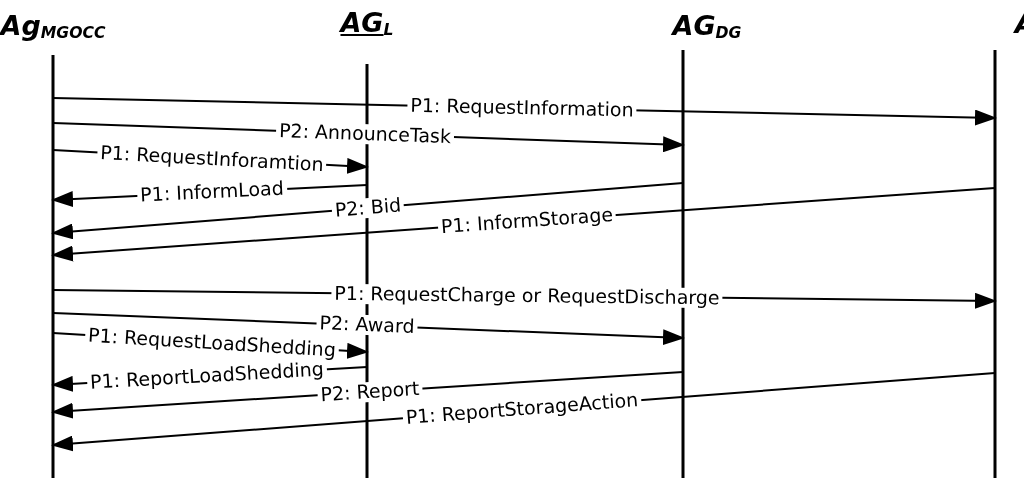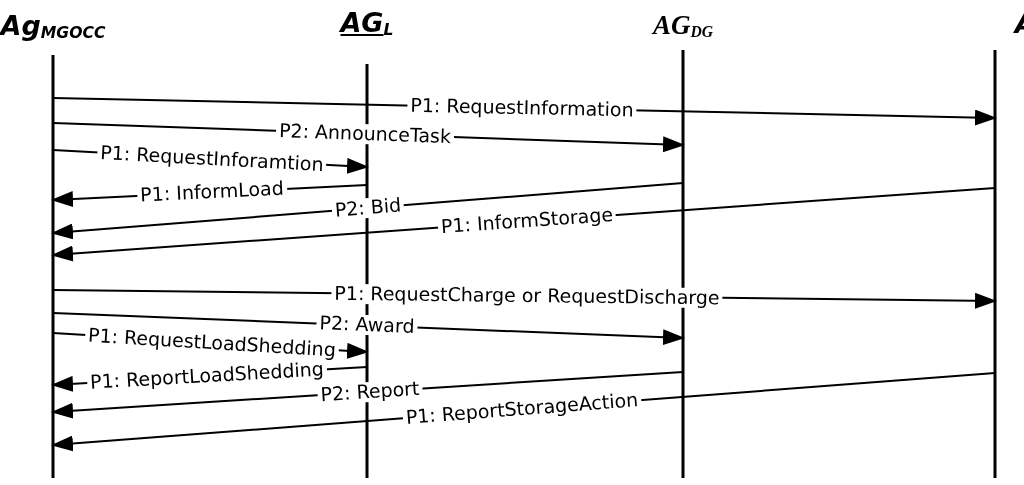--- a/index.html
+++ b/index.html
@@ -76,21 +76,21 @@
         <line x1="53" y1="313" x2="683" y2="338" stroke="#000000" stroke-width="2" marker-end="url(#arrowhead)"></line>
         <line x1="53" y1="333" x2="367" y2="352" stroke="#000000" stroke-width="2" marker-end="url(#arrowhead)"></line>
         <line x1="367" y1="367" x2="53" y2="385" stroke="#000000" stroke-width="2" marker-end="url(#arrowhead)"></line>
         <line x1="683" y1="372" x2="53" y2="412" stroke="#000000" stroke-width="2" marker-end="url(#arrowhead)"></line>
         <line x1="995" y1="373" x2="53" y2="445" stroke="#000000" stroke-width="2" marker-end="url(#arrowhead)"></line>
       </g>
   </svg>
   <div id="label-layer">
       <div class="lifeline-header" style="left: 53px; top: 12px;"><span>Ag</span><span class="sub">MGOCC</span></div>
       <div class="lifeline-header" style="left: 367px; top: 9px; text-decoration: underline;"><span>AG</span><span class="sub">L</span></div>
-      <div class="lifeline-header" style="left: 683px; top: 12px; font-family: Liberation Serif, serif;"><span>AG</span><span class="sub">DG</span></div>
+      <div class="lifeline-header" style="left: 707px; top: 12px;"><span>AG</span><span class="sub">DG</span></div>
       <div class="lifeline-header" style="left: 1042px; top: 10px; text-align: right;"><span>AG</span><span class="sub">S</span></div>
       <div class="msg-label" style="left: 522px; top: 107.958px; transform: translate(-50%, -50%) rotate(1.22deg);">P1: RequestInformation</div>
       <div class="msg-label" style="left: 365px; top: 133.895px; transform: translate(-50%, -50%) rotate(2deg);">P2: AnnounceTask</div>
       <div class="msg-label" style="left: 212px; top: 158.608px; transform: translate(-50%, -50%) rotate(3.1deg);">P1: RequestInforamtion</div>
       <div class="msg-label" style="left: 212px; top: 192.404px; transform: translate(-50%, -50%) rotate(-2.73deg);">P1: InformLoad</div>
       <div class="msg-label" style="left: 368px; top: 208px; transform: translate(-50%, -50%) rotate(-4.54deg);">P2: Bid</div>
       <div class="msg-label" style="left: 527px; top: 221.287px; transform: translate(-50%, -50%) rotate(-4.07deg);">P1: InformStorage</div>
       <div class="msg-label" style="left: 527px; top: 295.535px; transform: translate(-50%, -50%) rotate(0.67deg);">P1: RequestCharge or RequestDischarge</div>
       <div class="msg-label" style="left: 367px; top: 325.46px; transform: translate(-50%, -50%) rotate(2.27deg);">P2: Award</div>
       <div class="msg-label" style="left: 212px; top: 342.621px; transform: translate(-50%, -50%) rotate(3.46deg);">P1: RequestLoadShedding</div>

